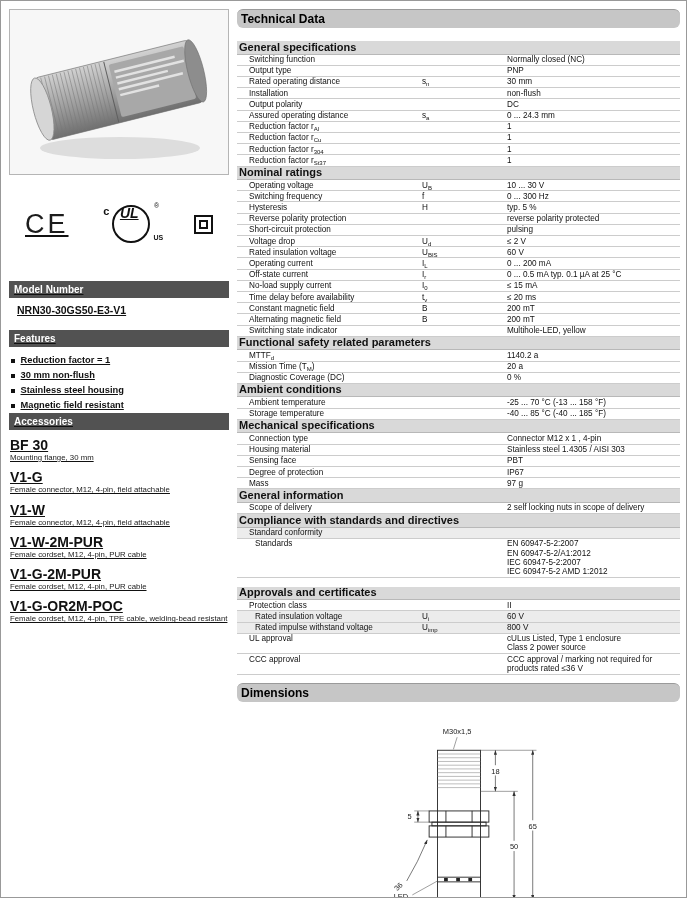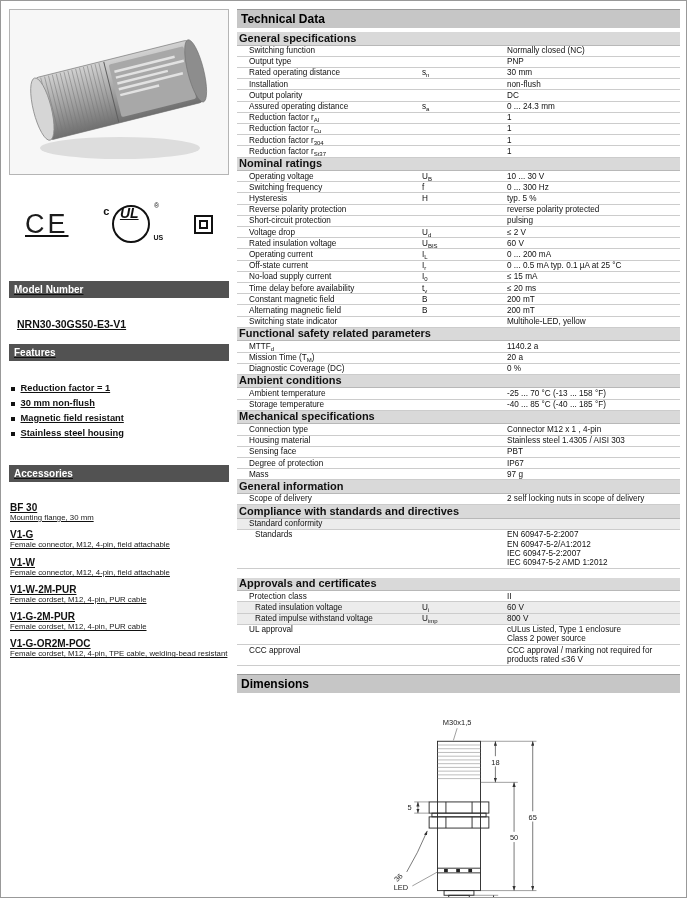--- a/index.html
+++ b/index.html
@@ -16,32 +16,32 @@
   .ulwrap{position:relative;width:38px;height:38px;}
   .ulcircle{width:34px;height:34px;border:2.5px solid #111;border-radius:50%;
             display:flex;justify-content:center;}
   .ulmain{font-weight:bold;font-style:italic;font-size:14px;transform:translate(-2px,-2px);}
   .ulc{position:absolute;left:-9px;top:0;font-size:11px;font-weight:bold;}
   .ulus{position:absolute;right:-13px;bottom:2px;font-size:7px;font-weight:bold;}
   .ulr{position:absolute;right:-9px;top:-3px;font-size:7px;}
   .sq{width:15px;height:15px;border:2px solid #111;display:flex;align-items:center;justify-content:center;}
   .sq-inner{width:5px;height:5px;border:2px solid #111;}
   .lbar{background:#525252;color:#fff;font-weight:bold;font-size:10px;
-        padding:3px 0 3px 5px;margin-bottom:20px;}
+        padding:3px 0 3px 5px;margin-bottom:6px;}
   .model{font-weight:bold;font-size:10.5px;margin:2px 0 14px 8px;}
-  .features{margin:2px 0 24px 2px;}
+  .features{margin:2px 0 0 2px;}
   .feature{display:flex;gap:6px;font-weight:bold;font-size:9.3px;line-height:15px;}
   .fbullet{width:3.5px;height:3.5px;background:#111;flex:none;margin-top:6px;}
   .accessories{margin-left:1px;}
-  .acc-name{font-weight:bold;font-size:10px;margin-top:7px;}
+  .acc-name{font-weight:bold;font-size:14px;margin-top:7px;}
   .acc-desc{font-size:7.8px;line-height:9.3px;color:#1a1a1a;}
 
   
   .tbar{background:#c6c6c6;border-top:1px solid #9a9a9a;color:#000;font-weight:bold;
-        font-size:12px;padding:2px 1px 2px 4px;margin-bottom:4px;}
+        font-size:12px;padding:2px 1px 2px 4px;margin-bottom:13px;border-radius:6px;}
   .dimbar{margin-top:8px;}
   .sec-h{background:#d9d9d9;border-bottom:1px solid #b8b8b8;font-weight:bold;
          font-size:11px;line-height:9.5px;padding:1.5px 0 1.5px 2px;}
   .trow{display:grid;grid-template-columns:145px 45px 1fr;border-bottom:1px solid #ccc;
         padding:0.5px 0;font-size:8.2px;line-height:9.2px;align-items:start;gap:40px;}
   .trow.shade{background:#ececec;}
   .c-label{white-space:nowrap;}
   .ind1{padding-left:12px;}
   .ind2{padding-left:18px;}
   .c-sym{}
@@ -132,25 +132,25 @@
         <div class="feature">
           <span class="fbullet"></span>
           <span>Reduction factor = 1</span>
         </div>
         <div class="feature">
           <span class="fbullet"></span>
           <span>30 mm non-flush</span>
         </div>
         <div class="feature">
           <span class="fbullet"></span>
-          <span>Magnetic field resistant</span>
+          <span>Stainless steel housing</span>
         </div>
         <div class="feature">
           <span class="fbullet"></span>
-          <span>Stainless steel housing</span>
+          <span>Magnetic field resistant</span>
         </div>
       </div>
 
     <div class="lbar">Accessories</div>
     <div class="accessories">
         <div class="acc">
           <div class="acc-name">BF 30</div>
           <div class="acc-desc">Mounting flange, 30 mm</div>
         </div>
         <div class="acc">

